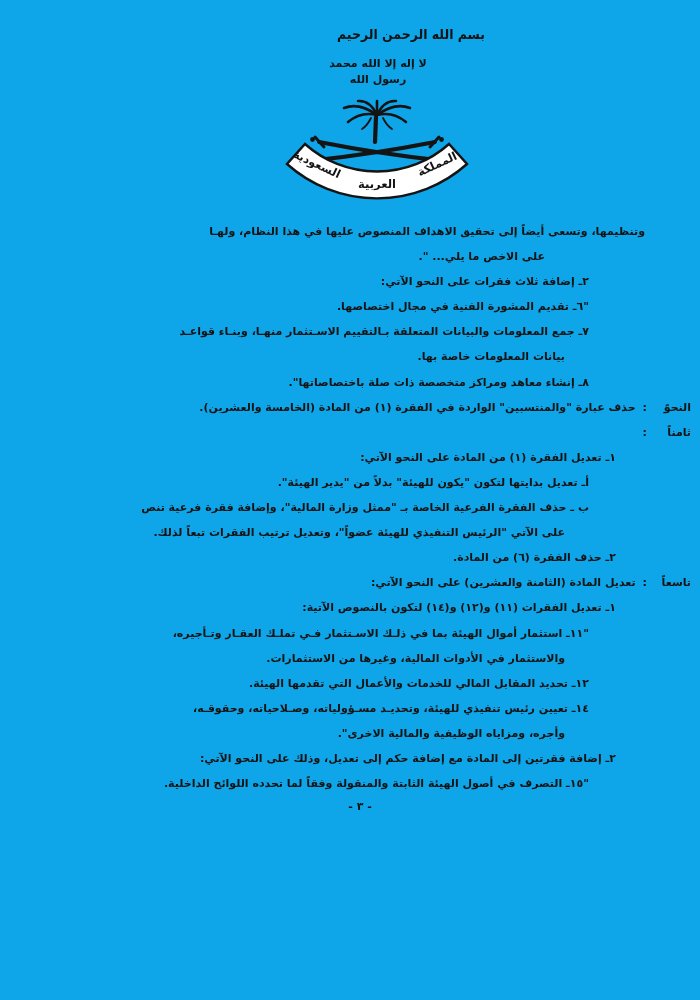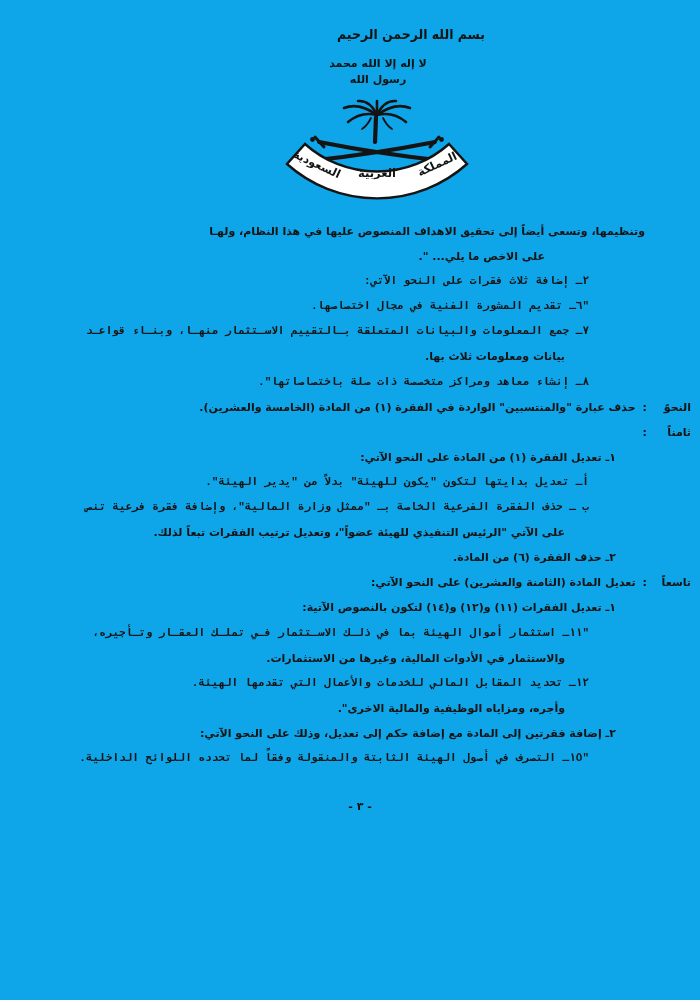--- a/index.html
+++ b/index.html
@@ -18,30 +18,30 @@
     position:absolute; top:56px; left:328px; width:100px;
     text-align:center; font-size:11px; font-weight:bold;
     direction:rtl; line-height:1.45;
   }
   .emblem { position:absolute; top:96px; left:285px; width:185px; height:110px; }
   .kw {
     position:absolute; width:64px; text-align:center;
     font-size:11.5px; font-weight:bold; direction:rtl; white-space:nowrap;
   }
   .kw0 { top:157px; left:405px; transform:rotate(-25deg); }
-  .kw1 { top:166px; left:345px; }
+  .kw1 { top:177px; left:345px; }
   .kw2 { top:157px; left:285px; transform:rotate(25deg); }
   
   .doc-body {
     position:absolute; top:219px; right:55px; left:30px;
     direction:rtl; font-size:11px; font-weight:bold;
   }
   .line { height:25.1px; line-height:25.1px; white-space:nowrap; }
   .ind1 { padding-right:29px; }
-  .ind2 { padding-right:56px;font-family:Liberation Mono, monospace; }
+  .ind2 { padding-right:56px; }
   .ind3 { padding-right:80px; }
   .ind4 { padding-right:100px; }
   .line.hang { margin-right:-46px; display:flex; }
   .lbl   { flex:0 0 auto; width:44px; }
   .colon { flex:0 0 auto; margin-left:7px; }
   .txt   { flex:0 0 auto; }
   .pagenum {
     position:absolute; top:800px; left:328px; width:64px;
     text-align:center; font-size:11px; font-weight:bold; direction:rtl;
   }
@@ -110,21 +110,21 @@
 
   <div class="line ind2">
     
     
     <span class="txt">٧ـ جمع المعلومات والبيانات المتعلقة بـالتقييم الاسـتثمار منهـا، وبنـاء قواعـد</span>
   </div>
 
   <div class="line ind3">
     
     
-    <span class="txt">بيانات ومعلومات ثلاث بها.</span>
+    <span class="txt">بيانات المعلومات خاصة بها.</span>
   </div>
 
   <div class="line ind2">
     
     
     <span class="txt">٨ـ إنشاء معاهد ومراكز متخصصة ذات صلة باختصاصاتها".</span>
   </div>
 
   <div class="line ind0 hang">
     <span class="lbl">النحوً</span>
@@ -190,20 +190,25 @@
     
     <span class="txt">والاستثمار في الأدوات المالية، وغيرها من الاستثمارات.</span>
   </div>
 
   <div class="line ind2">
     
     
     <span class="txt">١٢ـ تحديد المقابل المالي للخدمات والأعمال التي تقدمها الهيئة.</span>
   </div>
 
+  <div class="line ind2">
+    
+    
+    <span class="txt">١٤ـ تعيين رئيس تنفيذي للهيئة، وتحديـد مسـؤولياته، وصـلاحياته، وحقوقـه،</span>
+  </div>
 
   <div class="line ind3">
     
     
     <span class="txt">وأجره، ومزاياه الوظيفية والمالية الاخرى".</span>
   </div>
 
   <div class="line ind1">
     
     

